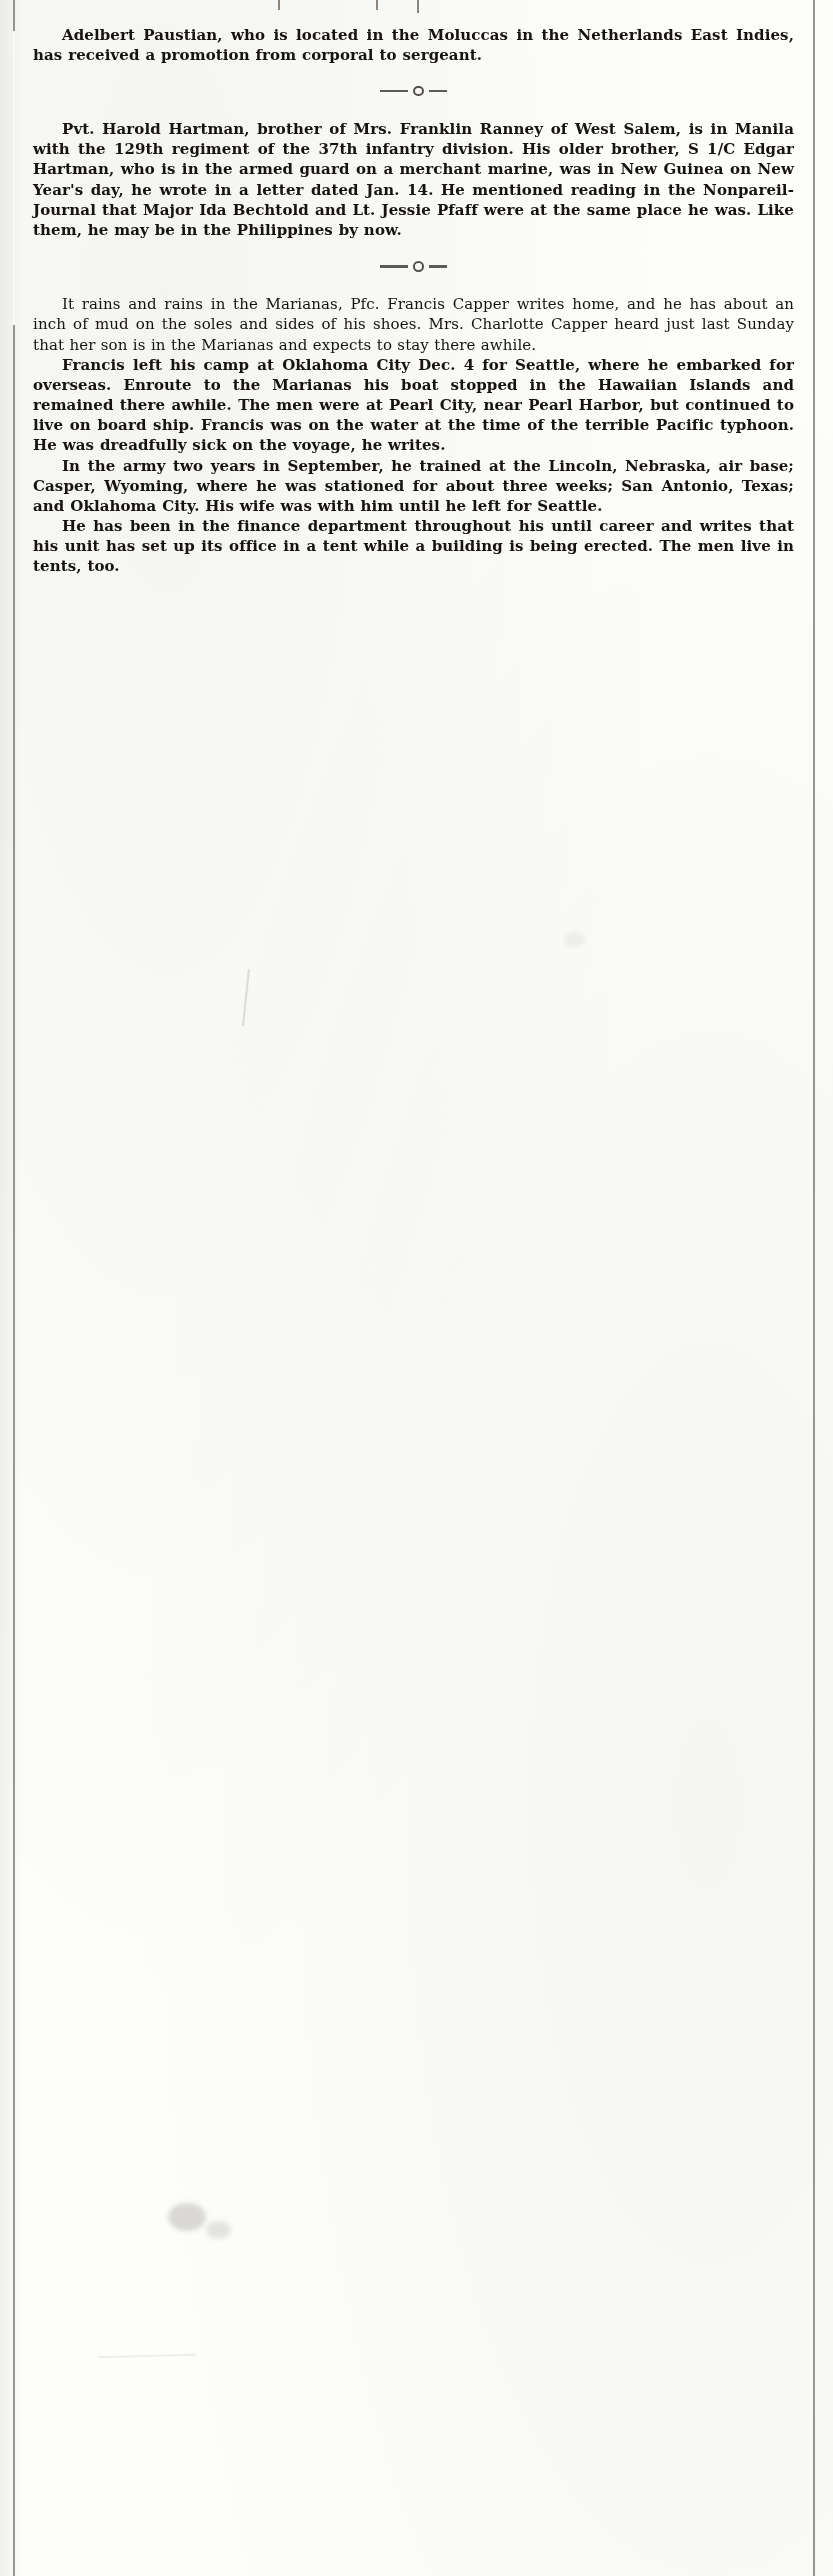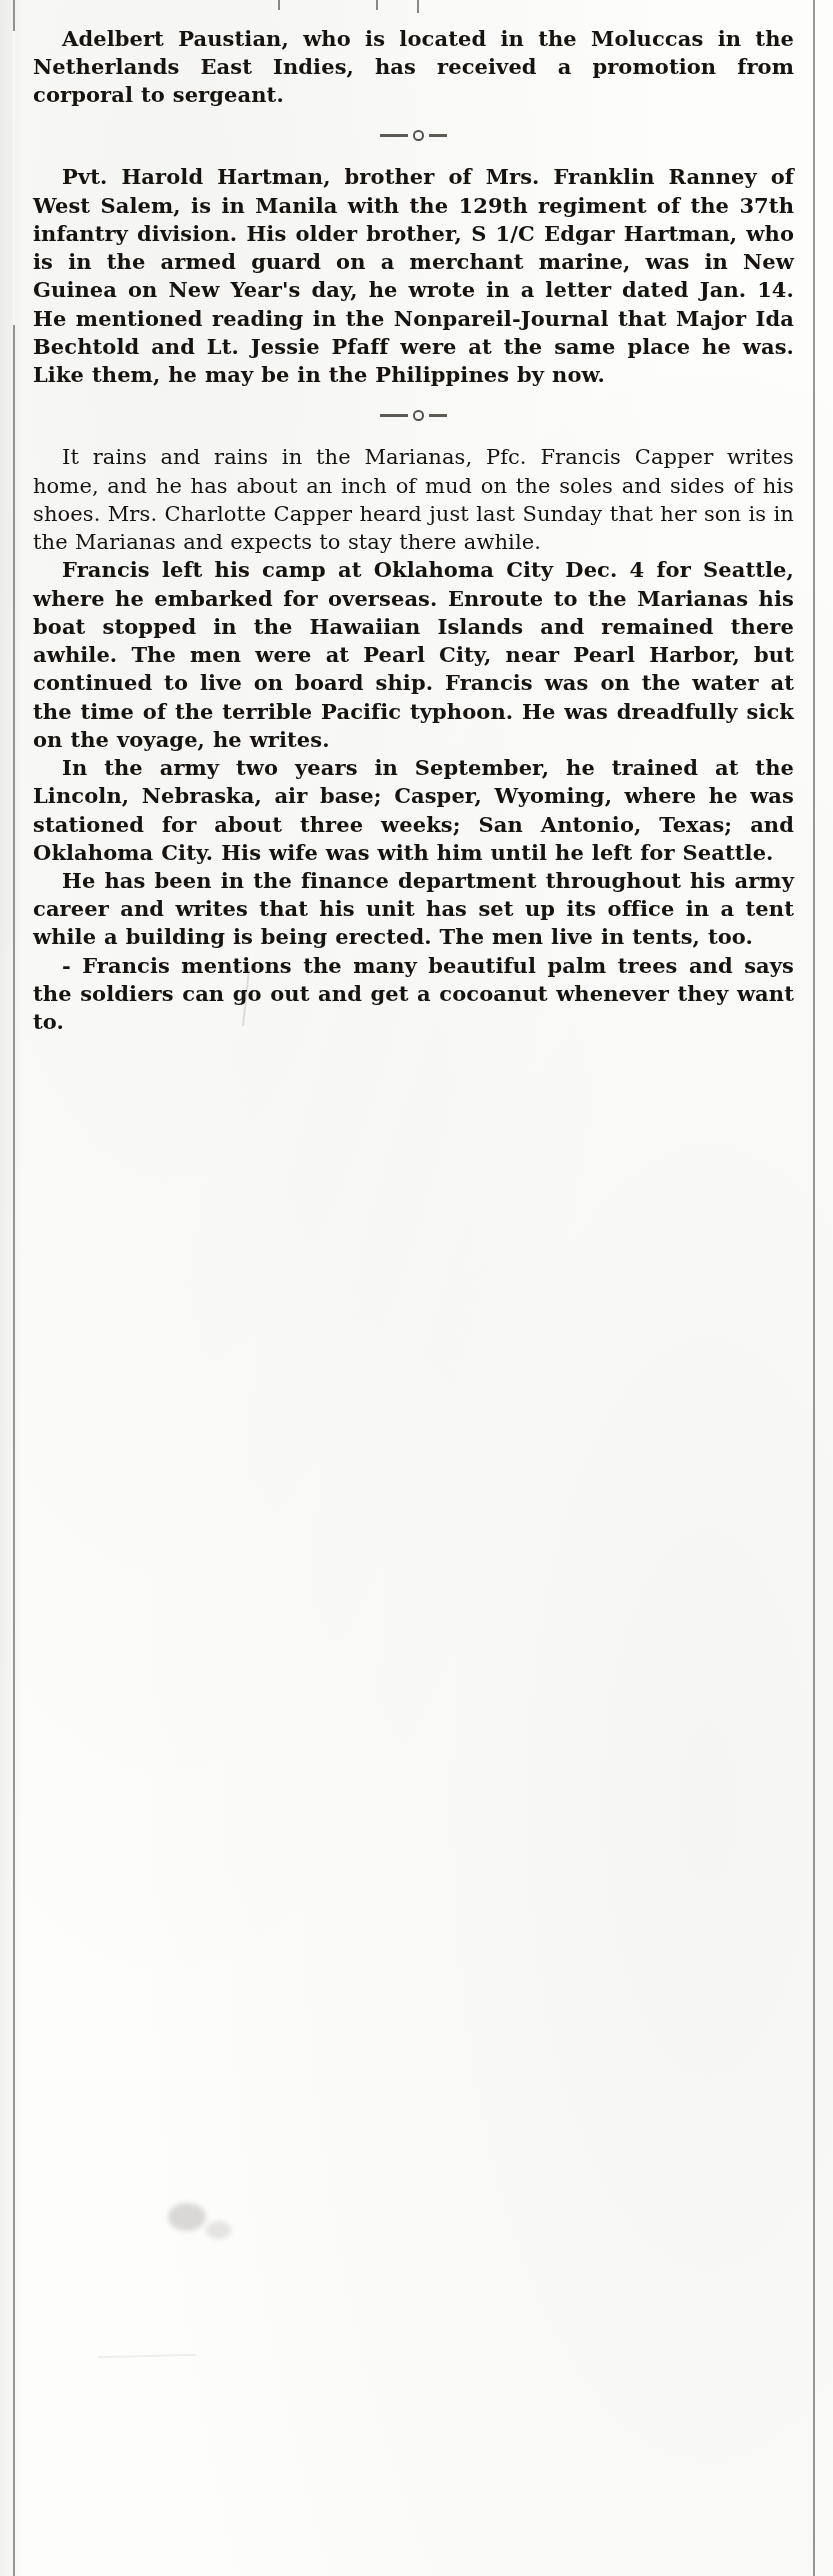--- a/index.html
+++ b/index.html
@@ -49,21 +49,21 @@
   }
 
   .column {
     position: absolute;
     left: 33px;
     right: 39px;
     top: 24.5px;
   }
 
   .article-text {
-    font-size: 21px;
+    font-size: 15px;
     line-height: 1.345;
     text-align: justify;
     text-justify: inter-word;
     letter-spacing: 0.1px;
     word-spacing: 0.5px;
   }
 
   .para {
     margin: 0 0 0 0;
     text-indent: 29px;
@@ -162,23 +162,22 @@
       <span class="circ"></span>
       <span class="dash short"></span>
     </div>
 
     <p class="article-text para">It rains and rains in the Marianas, Pfc. Francis Capper writes home, and he has about an inch of mud on the soles and sides of his shoes. Mrs. Charlotte Capper heard just last Sunday that her son is in the Marianas and expects to stay there awhile.</p>
 
     <p class="article-text para heavy">Francis left his camp at Oklahoma City Dec. 4 for Seattle, where he embarked for overseas. Enroute to the Marianas his boat stopped in the Hawaiian Islands and remained there awhile. The men were at Pearl City, near Pearl Harbor, but continued to live on board ship. Francis was on the water at the time of the terrible Pacific typhoon. He was dreadfully sick on the voyage, he writes.</p>
 
     <p class="article-text para heavy">In the army two years in September, he trained at the Lincoln, Nebraska, air base; Casper, Wyoming, where he was stationed for about three weeks; San Antonio, Texas; and Oklahoma City. His wife was with him until he left for Seattle.</p>
 
-    <p class="article-text para heavy">He has been in the finance department throughout his army career and writes that his unit has set up its office in a tent while a building is being erected. The men live in tents, too.</p>
+    <p class="article-text para heavy">He has been in the finance department throughout his until career and writes that his unit has set up its office in a tent while a building is being erected. The men live in tents, too.</p>
 
-    <p class="article-text para heavy">- Francis mentions the many beautiful palm trees and says the soldiers can go out and get a cocoanut whenever they want to.</p>
 
   </div>
 
   <div class="smudge" style="left:168px; top:2203px; width:38px; height:28px;"></div>
   <div class="smudge" style="left:206px; top:2221px; width:24.5px; height:18px; opacity:.7;"></div>
   <div class="smudge" style="left:564px; top:932px; width:21px; height:14.7px; opacity:.35;"></div>
   <div class="fiber" style="left:245px; top:969px; width:1.6px; height:57px; transform:rotate(6deg);"></div>
   <div class="fiber" style="left:98px; top:2355px; width:98px; height:1.6px; transform:rotate(-1.5deg); opacity:.5;"></div>
 
 </div>

